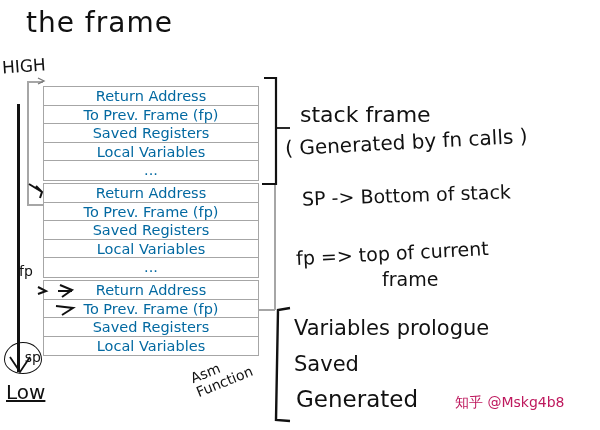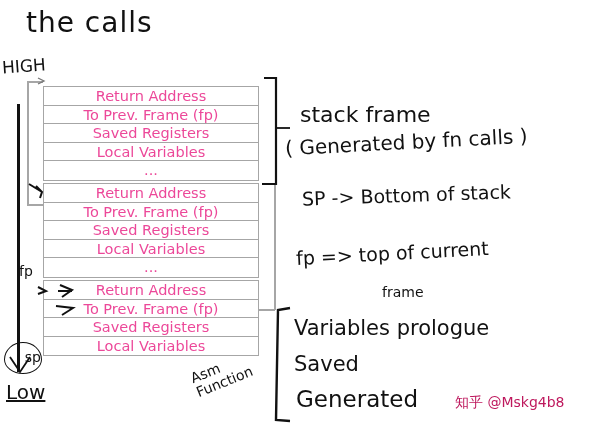--- a/index.html
+++ b/index.html
@@ -1,30 +1,30 @@
 <!DOCTYPE html>
 <html><head>
   <meta charset="utf-8">
   <style>
     html, body { margin: 0; padding: 0; background: #ffffff; }
     body { width: 600px; height: 430px; position: relative; overflow: hidden; font-family: "DejaVu Sans", sans-serif; color: #111; }
     .hand { position: absolute; font-family: "DejaVu Sans", sans-serif; color: #111; white-space: nowrap; font-weight: normal; }
     .frame { position: absolute; left: 43px; width: 216px; border: 1.5px solid #a6a6a6; box-sizing: border-box; }
-    .row { height: 18.5px; line-height: 18px; text-align: center; font-size: 14.5px; color: #ec4899; border-bottom: 1.5px solid #a6a6a6; box-sizing: border-box; font-family: "DejaVu Sans", sans-serif; }
+    .row { height: 18.5px; line-height: 18px; text-align: center; font-size: 14.5px; color: #0369a1; border-bottom: 1.5px solid #a6a6a6; box-sizing: border-box; font-family: "DejaVu Sans", sans-serif; }
     .row:last-child { border-bottom: none; }
     .line { position: absolute; background: #a6a6a6; }
     .ink { position: absolute; background: #111; }
     svg.overlay { position: absolute; left: 0; top: 0; }
     .sp-bubble { position: absolute; left: 4px; top: 342px; width: 38px; height: 32px; border: 1.8px solid #111; border-radius: 50% 50% 50% 50% / 55% 55% 45% 45%; box-sizing: border-box; font-size: 14px; line-height: 28px; text-align: right; background: transparent; }
     .watermark { position: absolute; left: 455px; top: 394px; font-size: 14px; color: #be185d; font-family: "DejaVu Sans", sans-serif; }
   </style>
 </head>
 <body>
 
-<div class="hand" style="left:26px; top:6px; font-size:28px; letter-spacing:1px;">the calls</div>
+<div class="hand" style="left:26px; top:6px; font-size:28px; letter-spacing:1px;">the frame</div>
 
 <div class="hand" style="left:2px; top:56px; font-size:17px; transform:rotate(-4deg);">HIGH</div>
 <div class="hand" style="left:6px; top:380px; font-size:20px;text-decoration:underline;">Low</div>
 
 <div class="ink" style="left:17px; top:104px; width:3px; height:268px;"></div>
 
 <div class="line" style="left:27px; top:81px; width:1.5px; height:124px;"></div>
 <div class="line" style="left:27px; top:81px; width:16px; height:1.5px;"></div>
 <div class="line" style="left:27px; top:204px; width:16px; height:1.5px;"></div>
 
@@ -75,21 +75,21 @@
   <path d="M264 78 L276 78 L276 184 L262 184" fill="none" stroke="#111" stroke-width="2.2"></path>
   <path d="M276 128 L290 128" stroke="#111" stroke-width="1.8"></path>
 
   <path d="M290 308 L278 310 L276 420 L290 421" fill="none" stroke="#111" stroke-width="2.4"></path>
 </svg>
 
 <div class="hand" style="left:300px; top:102px; font-size:22px;">stack frame</div>
 <div class="hand" style="left:285px; top:130px; font-size:20px; transform:rotate(-3deg);">( Generated by fn calls )</div>
 <div class="hand" style="left:302px; top:184px; font-size:19px; transform:rotate(-2deg);">SP -&gt; Bottom of stack</div>
 <div class="hand" style="left:296px; top:242px; font-size:19px; transform:rotate(-3deg);">fp =&gt; top of current</div>
-<div class="hand" style="left:382px; top:284px; font-size:14px;text-align:center;">frame</div>
+<div class="hand" style="left:382px; top:268px; font-size:19px;text-align:center;">frame</div>
 
 <div class="hand" style="left:192px; top:360px; font-size:14px; line-height:15px; transform:rotate(-22deg); text-align:left;">
   <div>Asm</div>
   <div>Function</div>
 </div>
 
 <div class="hand" style="left:294px; top:316px; font-size:21px;">Variables prologue</div>
 <div class="hand" style="left:294px; top:352px; font-size:21px;">Saved</div>
 <div class="hand" style="left:296px; top:386px; font-size:23px;">Generated</div>
 

